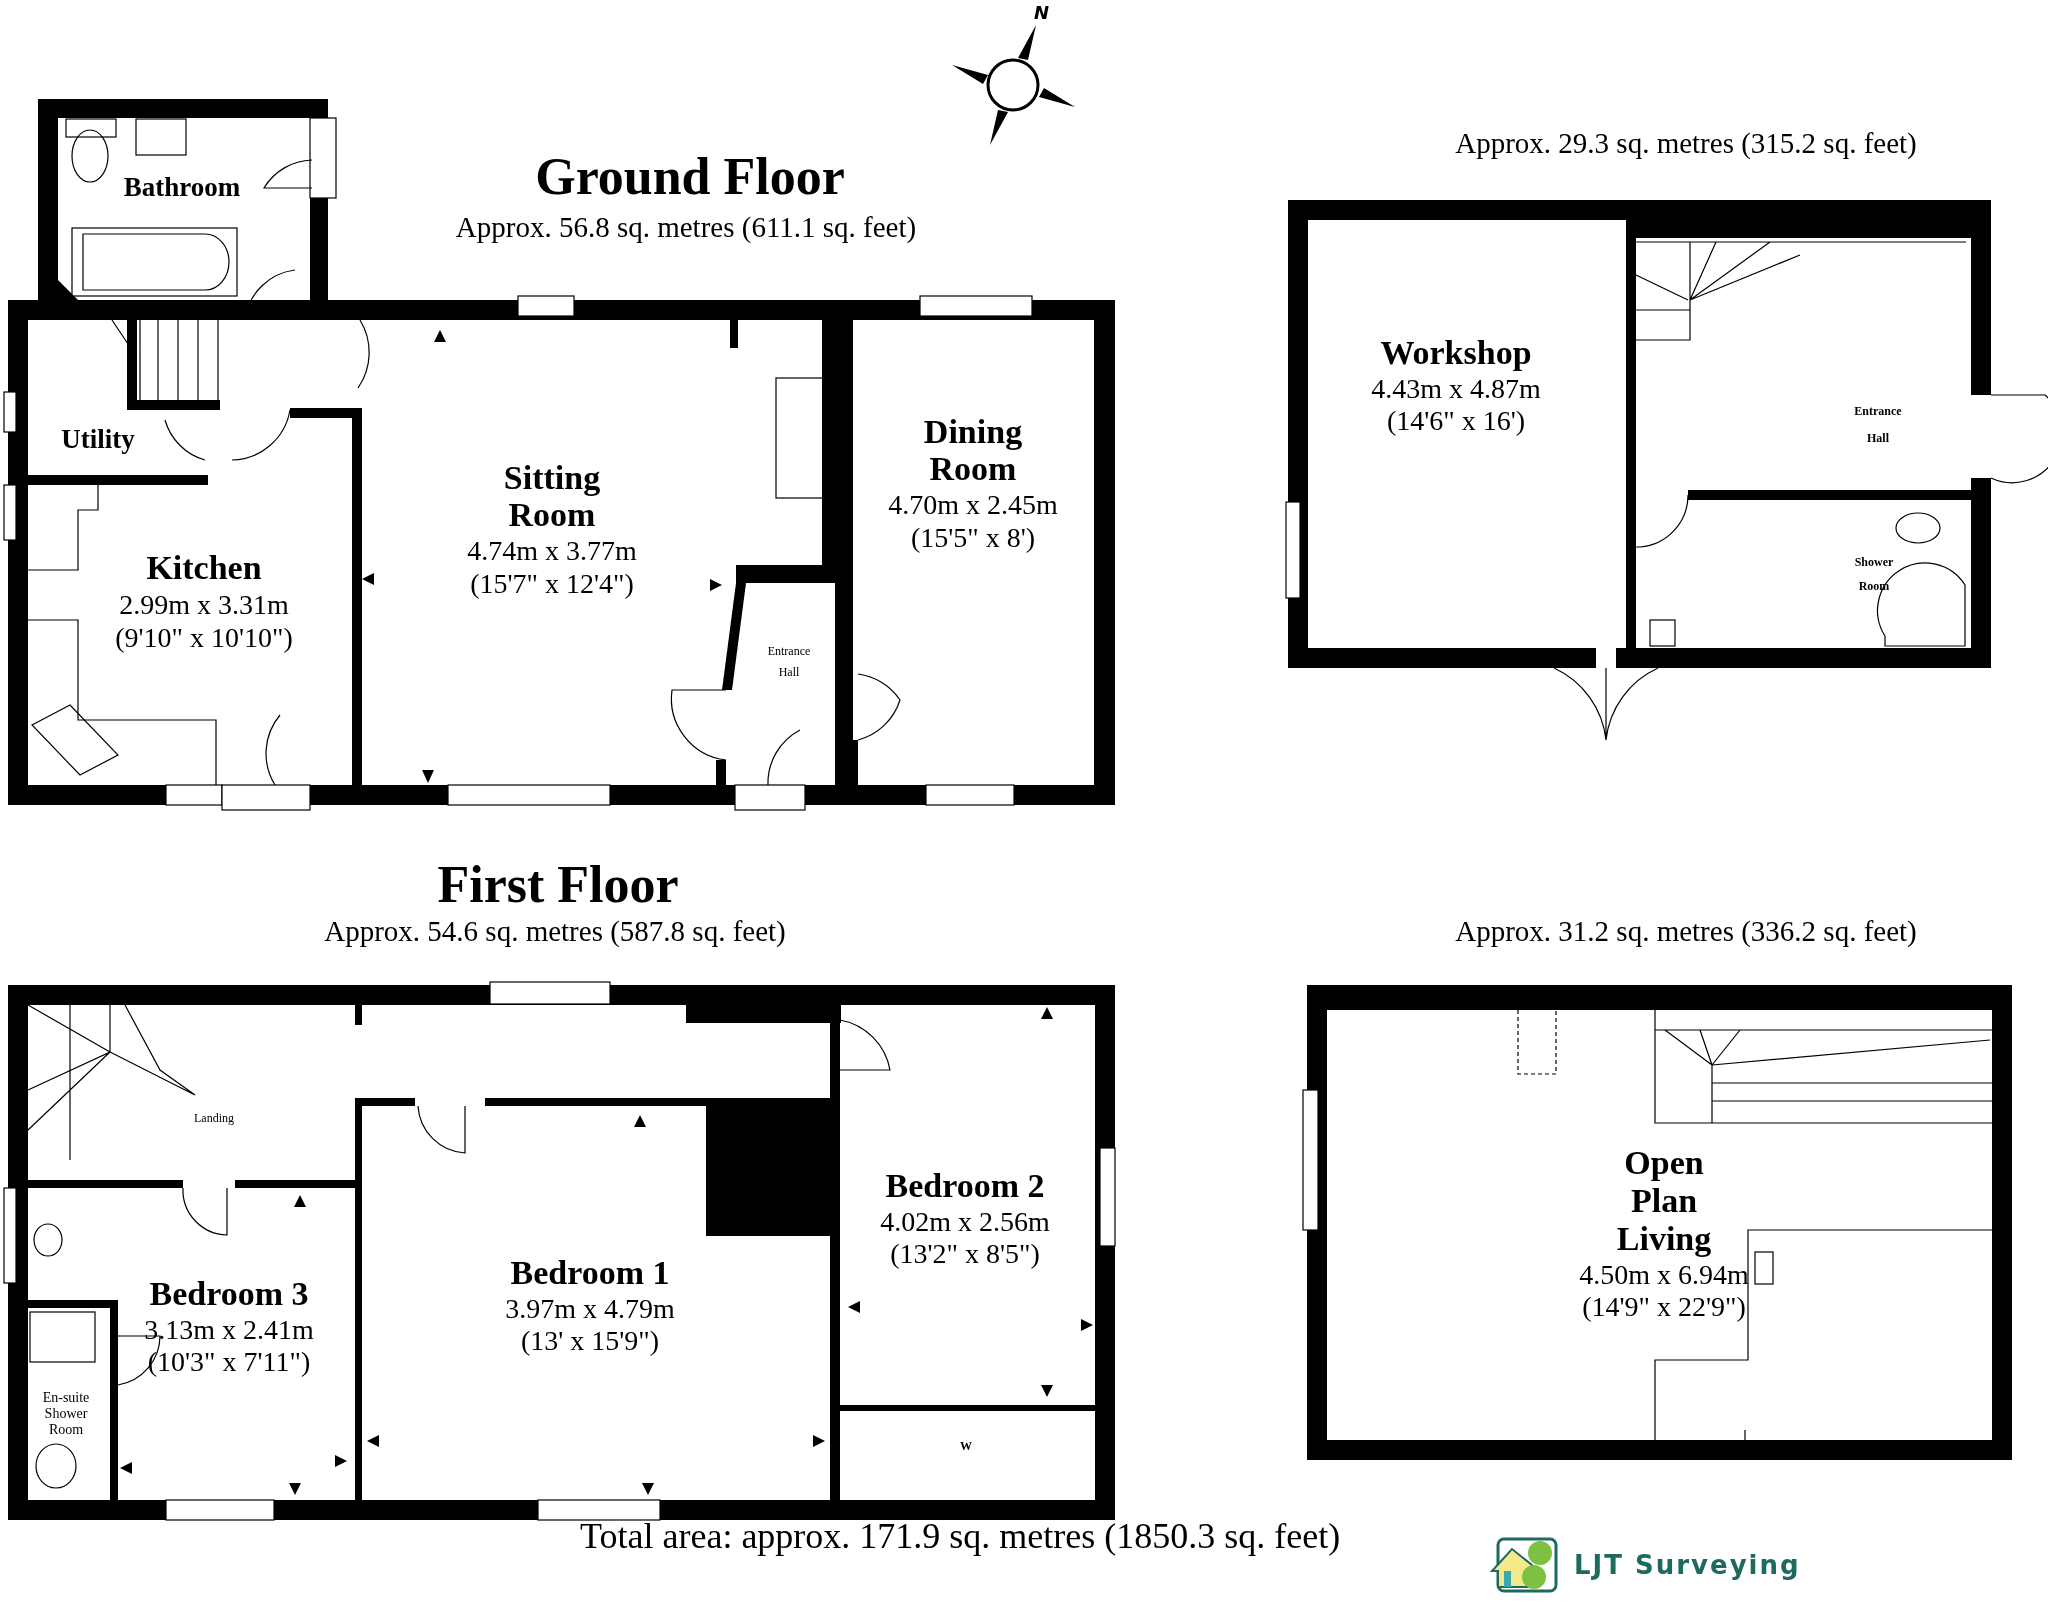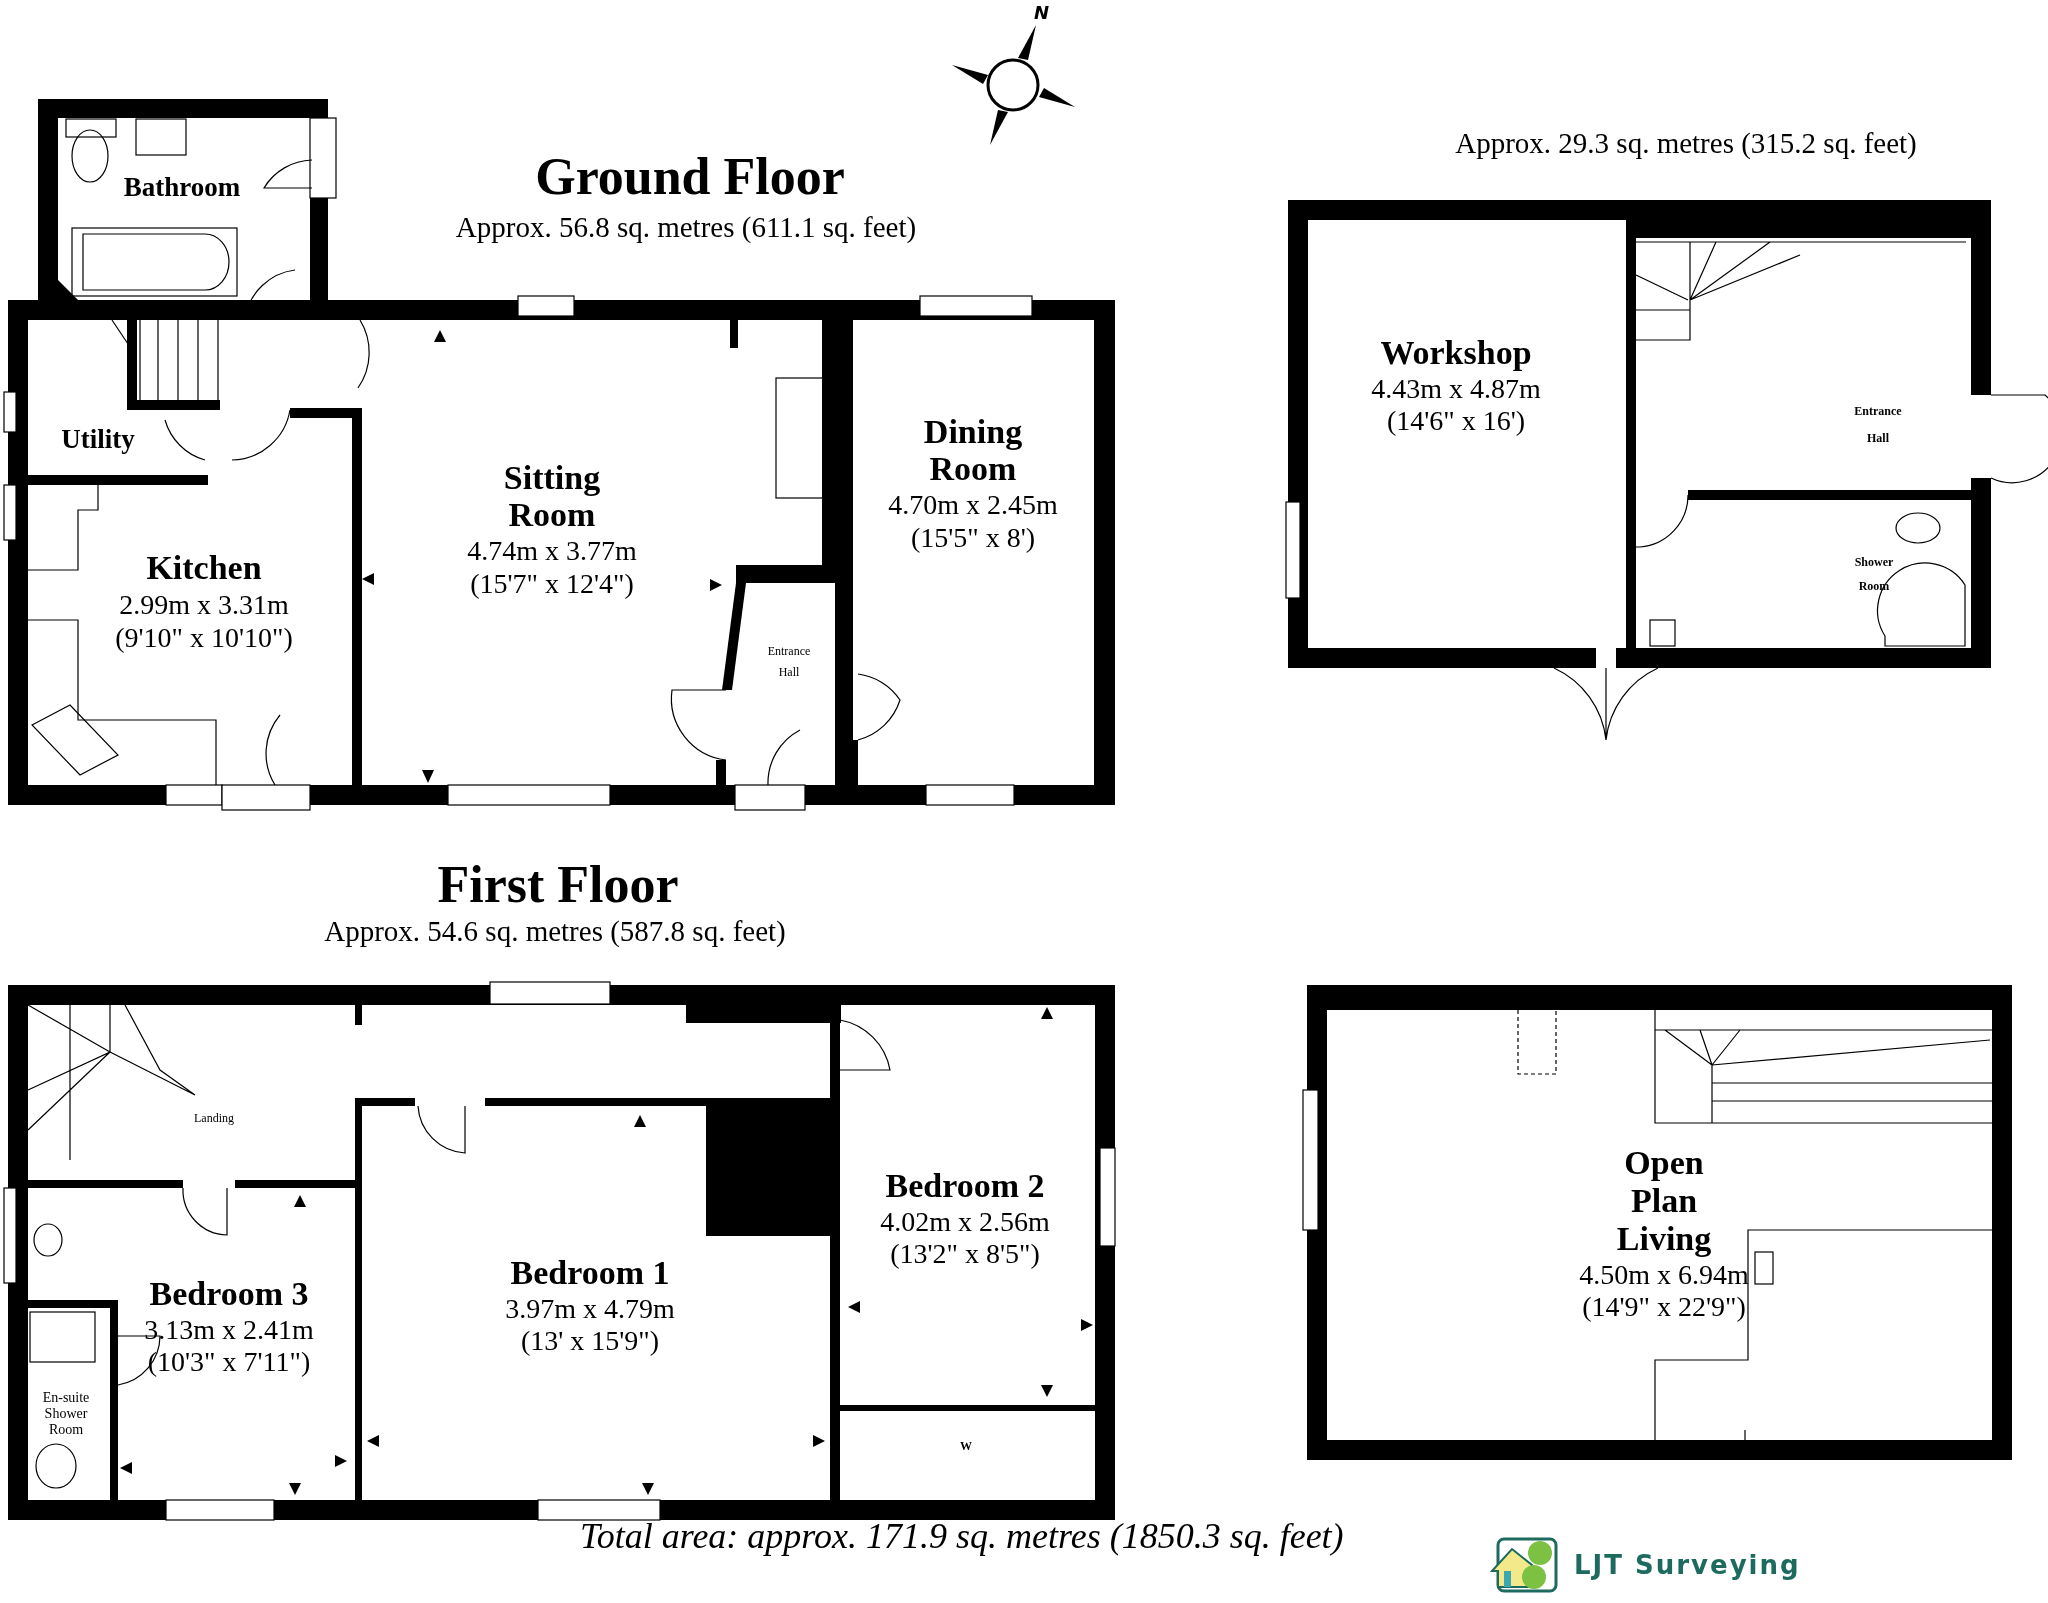--- a/index.html
+++ b/index.html
@@ -9,21 +9,21 @@
   .thin { fill: none; stroke: #000000; stroke-width: 1.2; }
   .win { fill: #ffffff; stroke: #000000; stroke-width: 1.2; }
   .txt { position: absolute; color: #000000; font-family: "Liberation Serif", "DejaVu Serif", serif; text-align: center; white-space: nowrap; line-height: 1.05; }
   .floor-title { font-size: 52px; font-weight: bold; transform: translateX(-50%); }
   .floor-sub { font-size: 29px; transform: translateX(-50%); }
   .room-name { font-size: 34px; font-weight: bold; transform: translateX(-50%); }
   .room-name.sm { font-size: 27px; }
   .room-name.xs { font-size: 12px; text-align: center; }
   .room-name.xxs { font-size: 14px; line-height: 1.1; }
   .room-dim { font-size: 28px; transform: translateX(-50%); }
-  .footer-total { font-size: 36px; font-style: italic; }
+  .footer-total { font-size: 36px; }
   .footer-disc { font-size: 20px; }
   .logo { position: absolute; left: 1490px; top: 1535px; display: flex; align-items: center; }
   .logo-text { font-family: "DejaVu Sans", sans-serif; font-weight: bold; font-size: 26px; color: #1d6b5e; letter-spacing: 2px; margin-left: 8px; }
   .compass-n { position: absolute; left: 1034px; top: 2px; font-family: "DejaVu Sans", sans-serif; font-weight: bold; font-style: italic; font-size: 18px; }
 </style>
 </head>
 <body>
 
 <div id="canvas">
 
@@ -247,20 +247,21 @@
   <div class="txt room-name" style="left:229px; top:1276px;">Bedroom 3</div>
   <div class="txt room-dim" style="left:229px; top:1315px;">3.13m x 2.41m</div>
   <div class="txt room-dim" style="left:229px; top:1347px;">(10'3" x 7'11")</div>
 
   <div class="txt room-name xxs" style="left:66px; top:1390px; font-weight:normal; transform:translateX(-50%);">En-suite</div>
   <div class="txt room-name xxs" style="left:66px; top:1406px; font-weight:normal; transform:translateX(-50%);">Shower</div>
   <div class="txt room-name xxs" style="left:66px; top:1422px; font-weight:normal; transform:translateX(-50%);">Room</div>
 
   <div class="txt room-name xs" style="left:966px; top:1440px;">W</div>
 
+  <div class="txt floor-sub" style="left:1686px; top:916px;">Approx. 31.2 sq. metres (336.2 sq. feet)</div>
 
   <div class="txt room-name" style="left:1664px; top:1145px;">Open</div>
   <div class="txt room-name" style="left:1664px; top:1183px;">Plan</div>
   <div class="txt room-name" style="left:1664px; top:1221px;">Living</div>
   <div class="txt room-dim" style="left:1664px; top:1260px;">4.50m x 6.94m</div>
   <div class="txt room-dim" style="left:1664px; top:1292px;">(14'9" x 22'9")</div>
 
   <div class="txt footer-total" style="left:580px; top:1518px;">Total area: approx. 171.9 sq. metres (1850.3 sq. feet)</div>
 
   <div class="logo">

